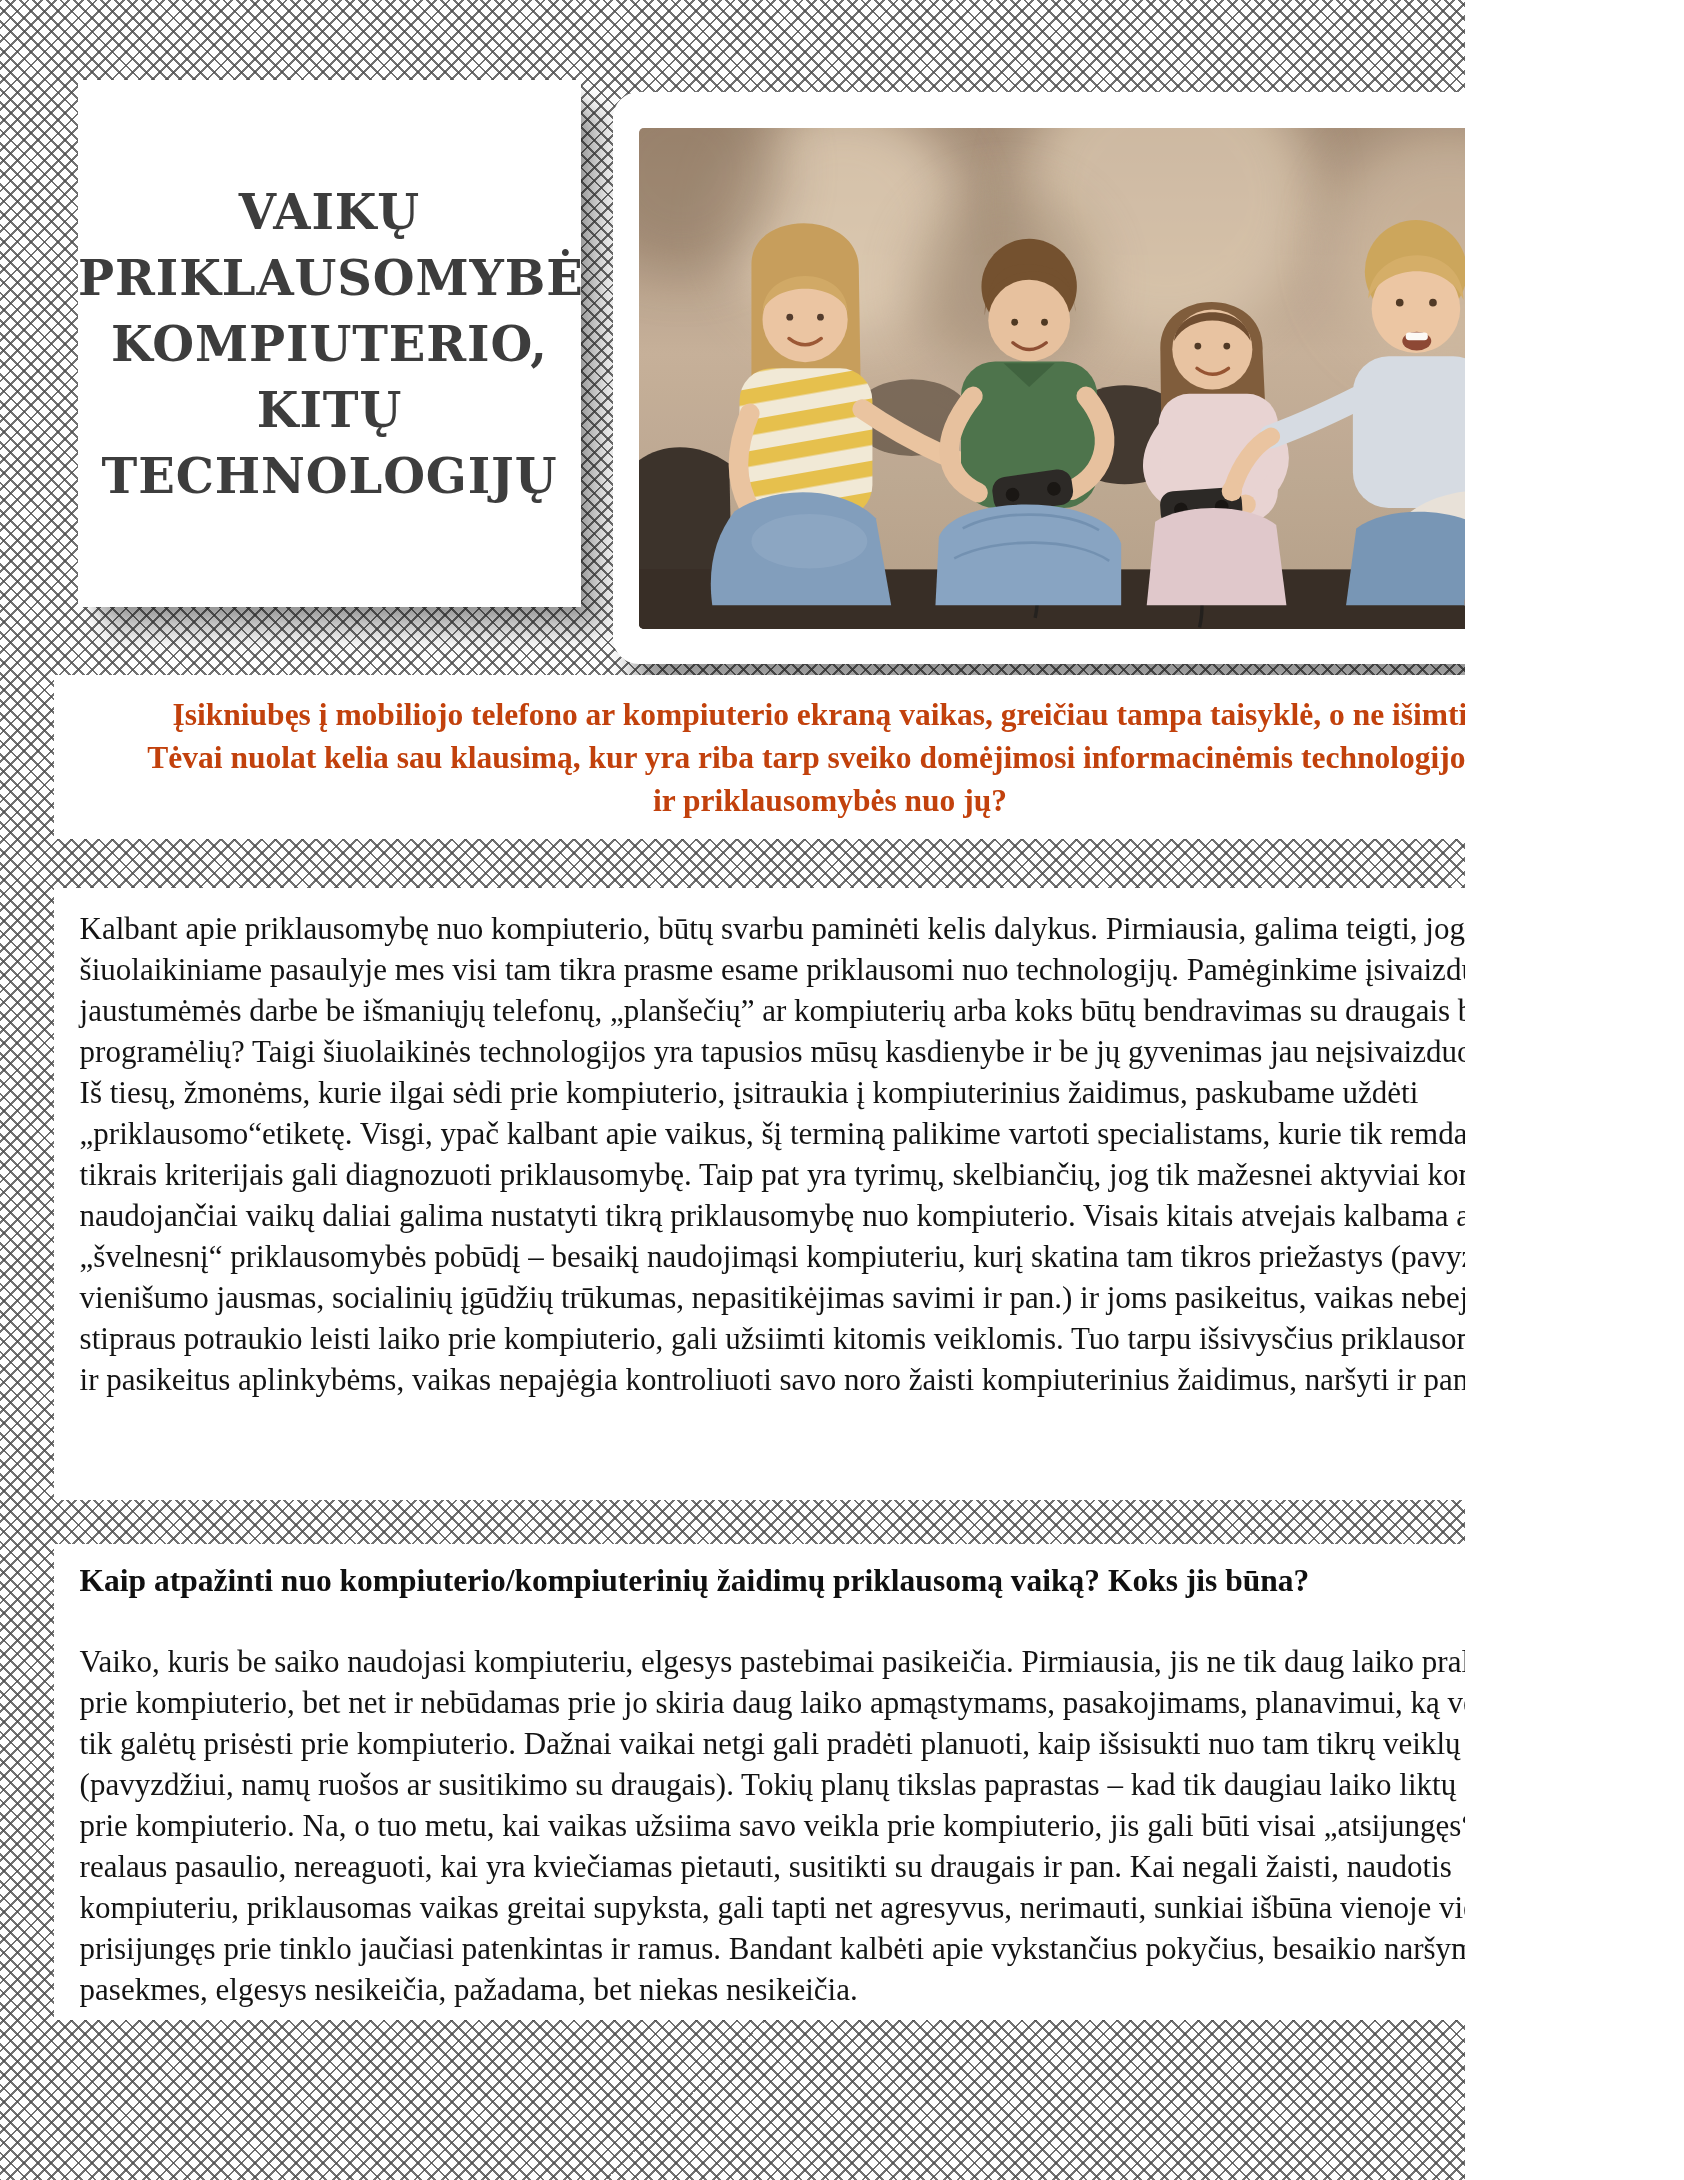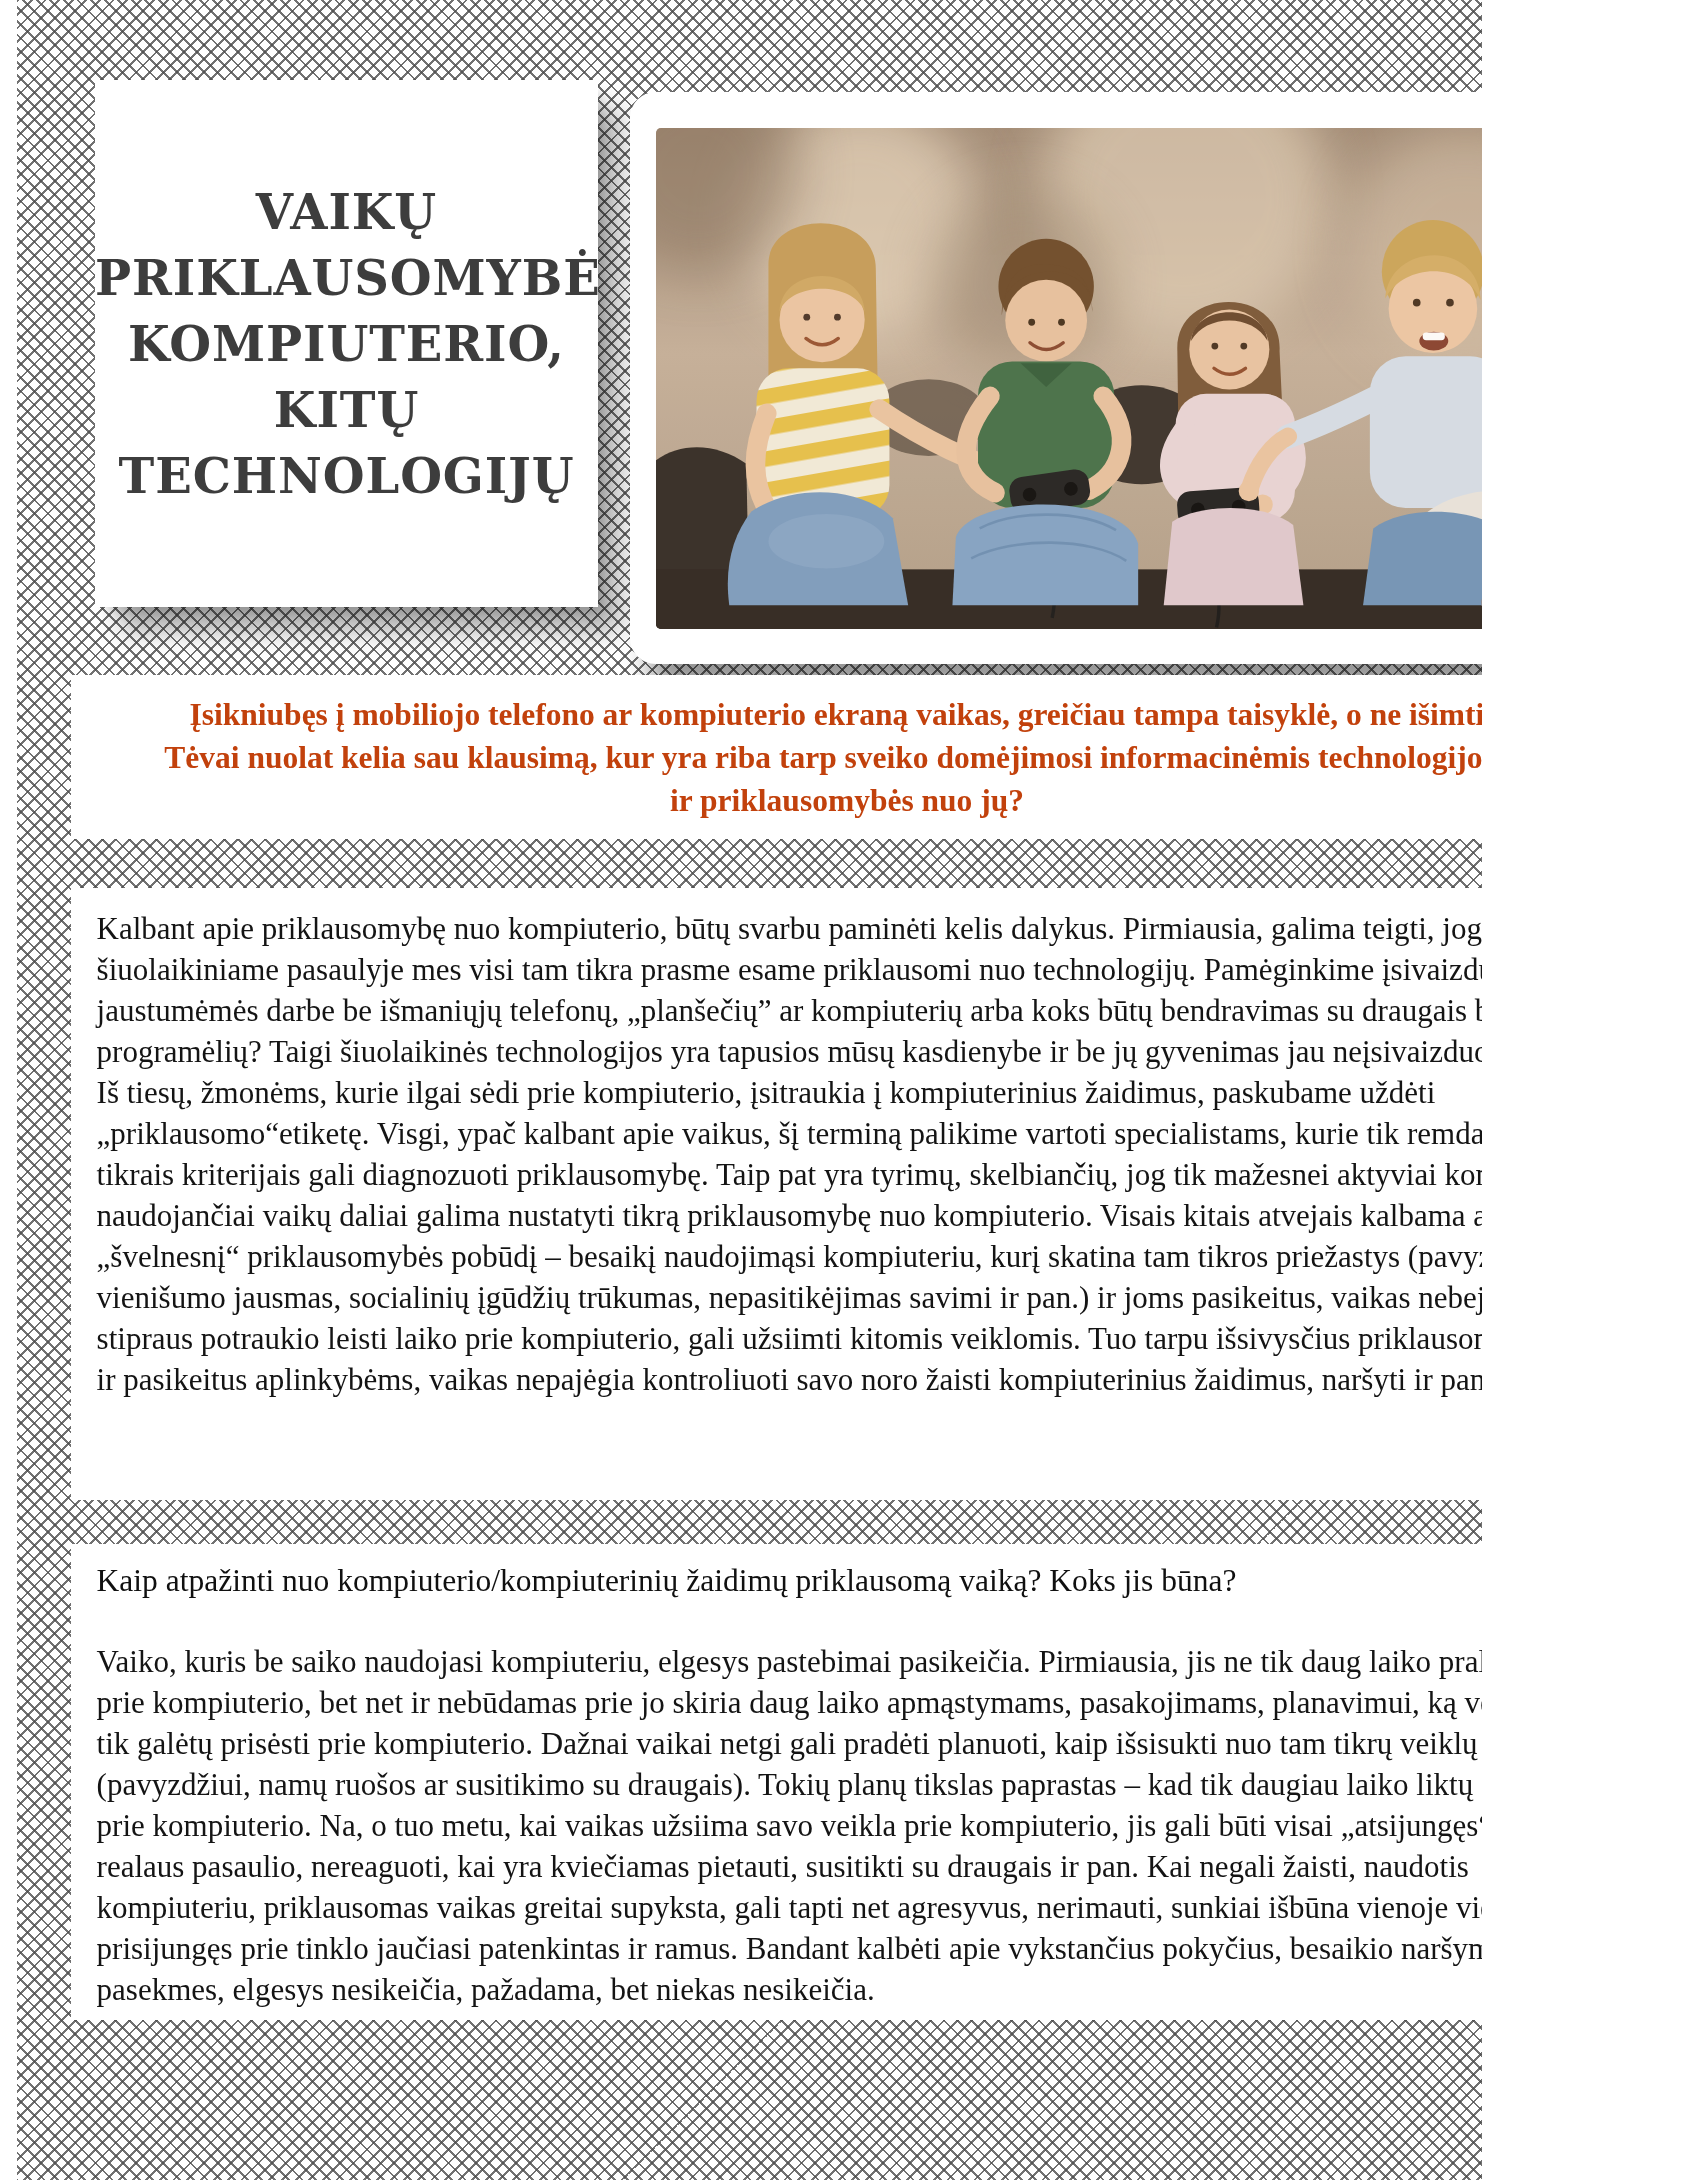--- a/index.html
+++ b/index.html
@@ -8,21 +8,20 @@
   .page {
     position: relative;
     width: 1465px;
     height: 2181px;
     overflow: hidden;
     background-color: #ffffff;
     
     background-image:
       repeating-linear-gradient(45deg,  rgba(78,78,78,.8) 0 2px, transparent 2px 9.6px),
       repeating-linear-gradient(135deg, rgba(78,78,78,.8) 0 2px, transparent 2px 9.6px);
-    margin-left: 17px;
   }
 
   
   .title-card {
     position: absolute;
     left: 78px; top: 80px;
     width: 503px; height: 527px;
     background: #fff;
     display: flex; flex-direction: column; justify-content: center;
     text-align: center;
@@ -79,21 +78,21 @@
     font-family: "Liberation Serif", serif;
     color: #141414;
   }
   .block p { margin: 0; font-size: 31px; line-height: 41px; text-align: left; }
   .main-block   { top: 888px; height: 612px; padding: 20.4px 25.6px; }
   .second-block { top: 1544px; height: 476px; padding: 15.3px 25.6px; }
   .second-block h2 {
     margin: 0 0 39px 0;
     font-size: 31.5px;
     line-height: 43px;
-    font-weight: 400;
+    font-weight: 700;
     color: #101010;
   }
 </style>
 </head>
 <body>
 
 <div class="page">
 
   <section class="title-card">
     <div class="title-line">VAIKŲ</div>

